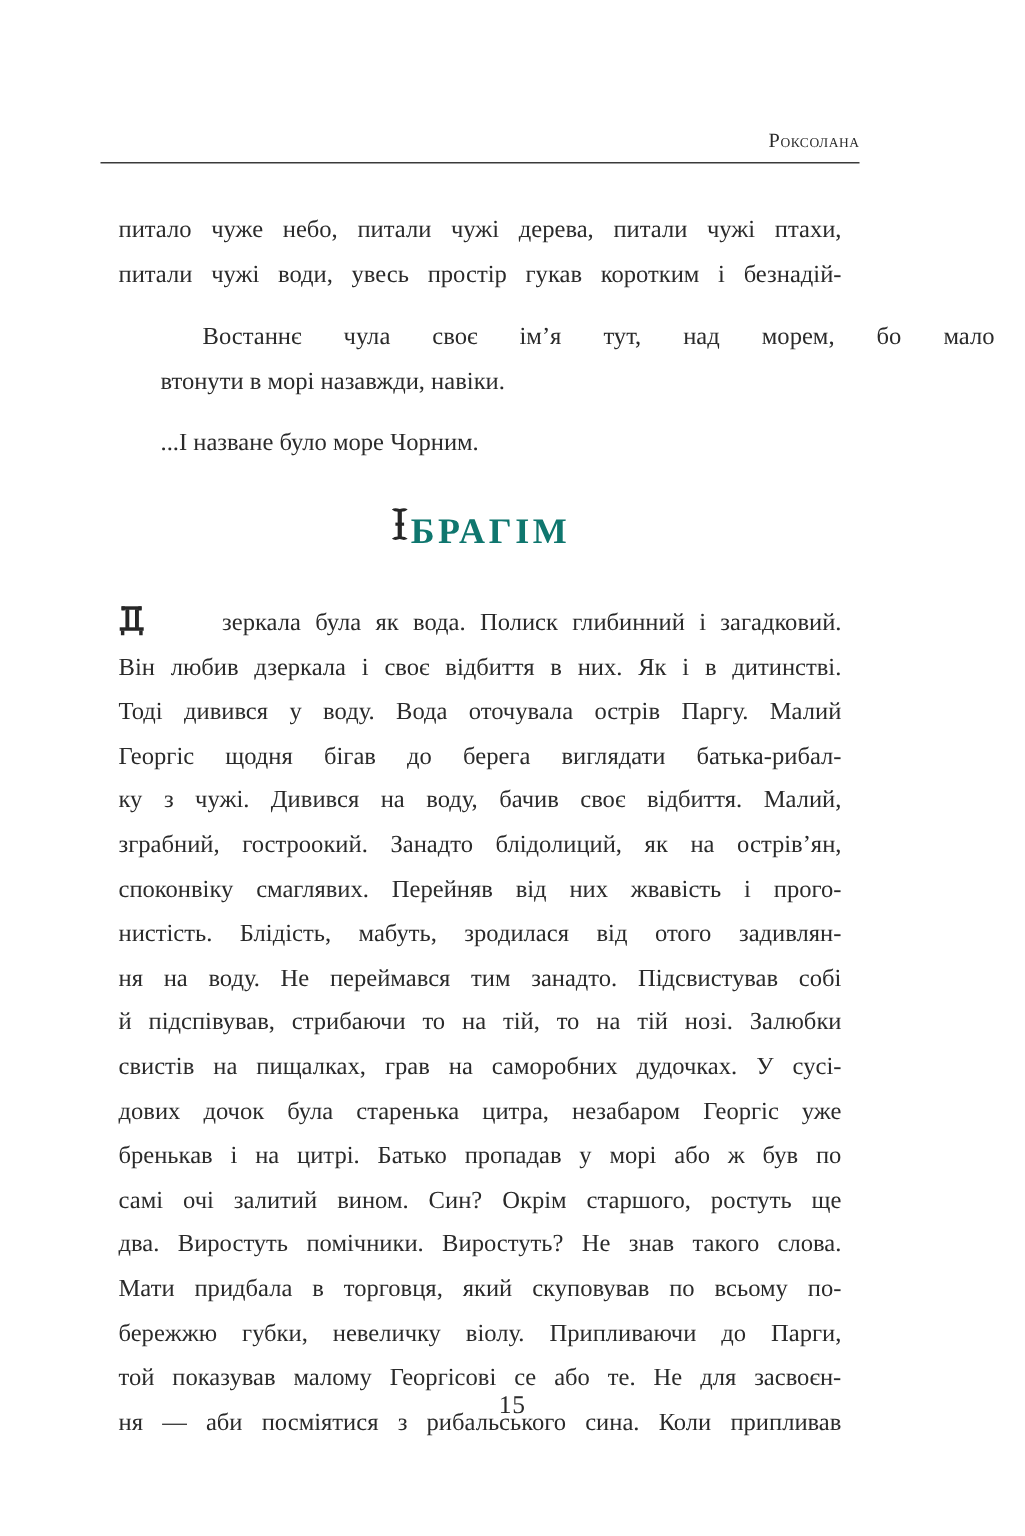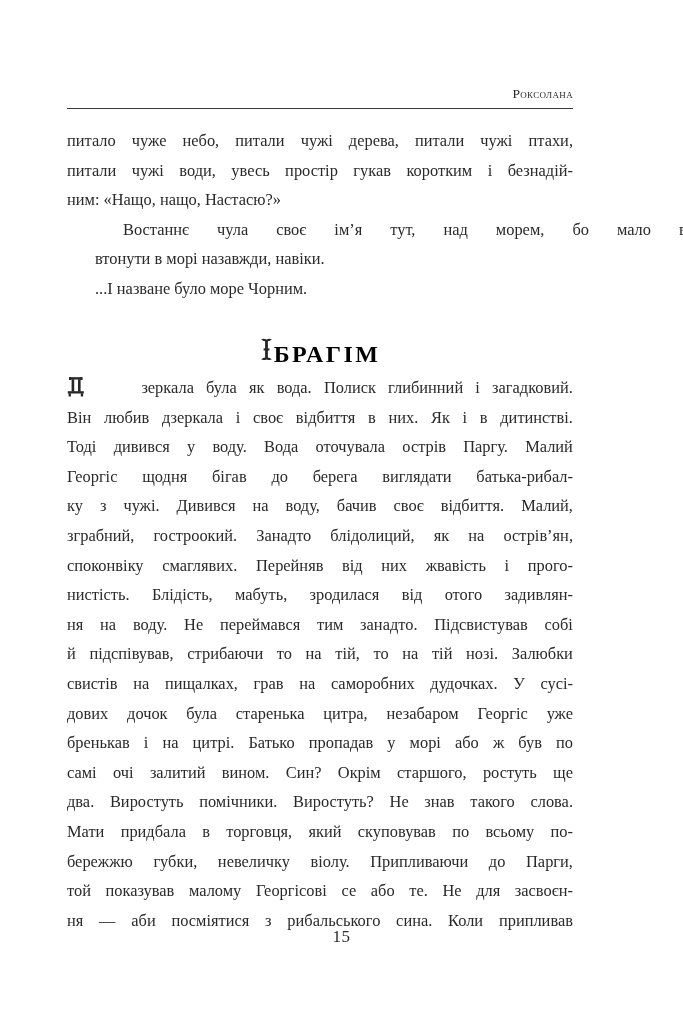--- a/index.html
+++ b/index.html
@@ -49,21 +49,21 @@
 
   
   .column {
     position: absolute;
     left: 67px;
     top: 126px;
     width: 506px;
   }
 
   p.body {
-    margin: 0;
+    margin: 12px;
     font-size: 16.4px;
     line-height: 29.6px;
     text-align: justify;
     text-justify: inter-word;
     color: #2a2a2a;
     hyphens: manual;
   }
   p.body.indent {
     text-indent: 28px;
   }
@@ -78,21 +78,21 @@
     white-space: nowrap;
   }
   p.body .line.just > span { display: inline-block; }
 
   
   .chapter-title {
     margin: 0;
     font-size: 24px;
     font-weight: 600;
     letter-spacing: 2.4px;
-    color: #000000;
+    color: #0f766e;
     font-variant: small-caps;
     line-height: 1;
   }
   .chapter-block {
     position: absolute;
     left: 67px;
     top: 337px;
     width: 506px;
     text-align: center;
   }
@@ -156,21 +156,20 @@
           <span>питали</span>
           <span>чужі</span>
           <span>води,</span>
           <span>увесь</span>
           <span>простір</span>
           <span>гукав</span>
           <span>коротким</span>
           <span>і</span>
           <span>безнадій-</span>
         </span>
-        <span class="line">ним: «Нащо, нащо, Настасю?»</span>
       </p>
     <p class="body indent" id="p2">
         <span class="line just">
           <span style="width: 28px; flex: 0 0 auto;"></span>
           <span>Востаннє</span>
           <span>чула</span>
           <span>своє</span>
           <span>ім’я</span>
           <span>тут,</span>
           <span>над</span>
@@ -193,21 +192,21 @@
         <svg width="13" height="25" viewBox="0 0 13 25" aria-hidden="true">
           <rect x="5.1" y="3.6" width="2.8" height="17.6" fill="#262626"></rect>
           <path d="M1.2 2.6 Q3.2 1.2 6.5 2.4 Q9.8 1.2 11.8 2.6 Q9.6 4.6 6.5 4.1 Q3.4 4.6 1.2 2.6 Z" fill="#262626"></path>
           <path d="M1.2 22.2 Q3.2 23.6 6.5 22.4 Q9.8 23.6 11.8 22.2 Q9.6 20.2 6.5 20.7 Q3.4 20.2 1.2 22.2 Z" fill="#262626"></path>
           <rect x="3.6" y="11.4" width="5.8" height="2.1" fill="#262626"></rect>
         </svg>
       </span><span>БРАГІМ</span>
     </h1>
   </div>
 
-  <div class="column" style="top:373px;">
+  <div class="column" style="top:388px;">
     <p class="body" id="bodyp">
         <span class="line just">
           <span class="drop-d">
             <svg width="18" height="21" viewBox="0 0 18 21" aria-hidden="true">
               <rect x="2.0" y="1.2" width="13.4" height="2.3" fill="#262626"></rect>
               <rect x="4.6" y="3.2" width="2.6" height="12.4" fill="#262626"></rect>
               <rect x="11.0" y="3.2" width="2.6" height="12.4" fill="#262626"></rect>
               <rect x="0.8" y="15.2" width="16.0" height="2.3" fill="#262626"></rect>
               <rect x="1.6" y="17.3" width="2.3" height="3.2" fill="#262626"></rect>
               <rect x="13.8" y="17.3" width="2.3" height="3.2" fill="#262626"></rect>

